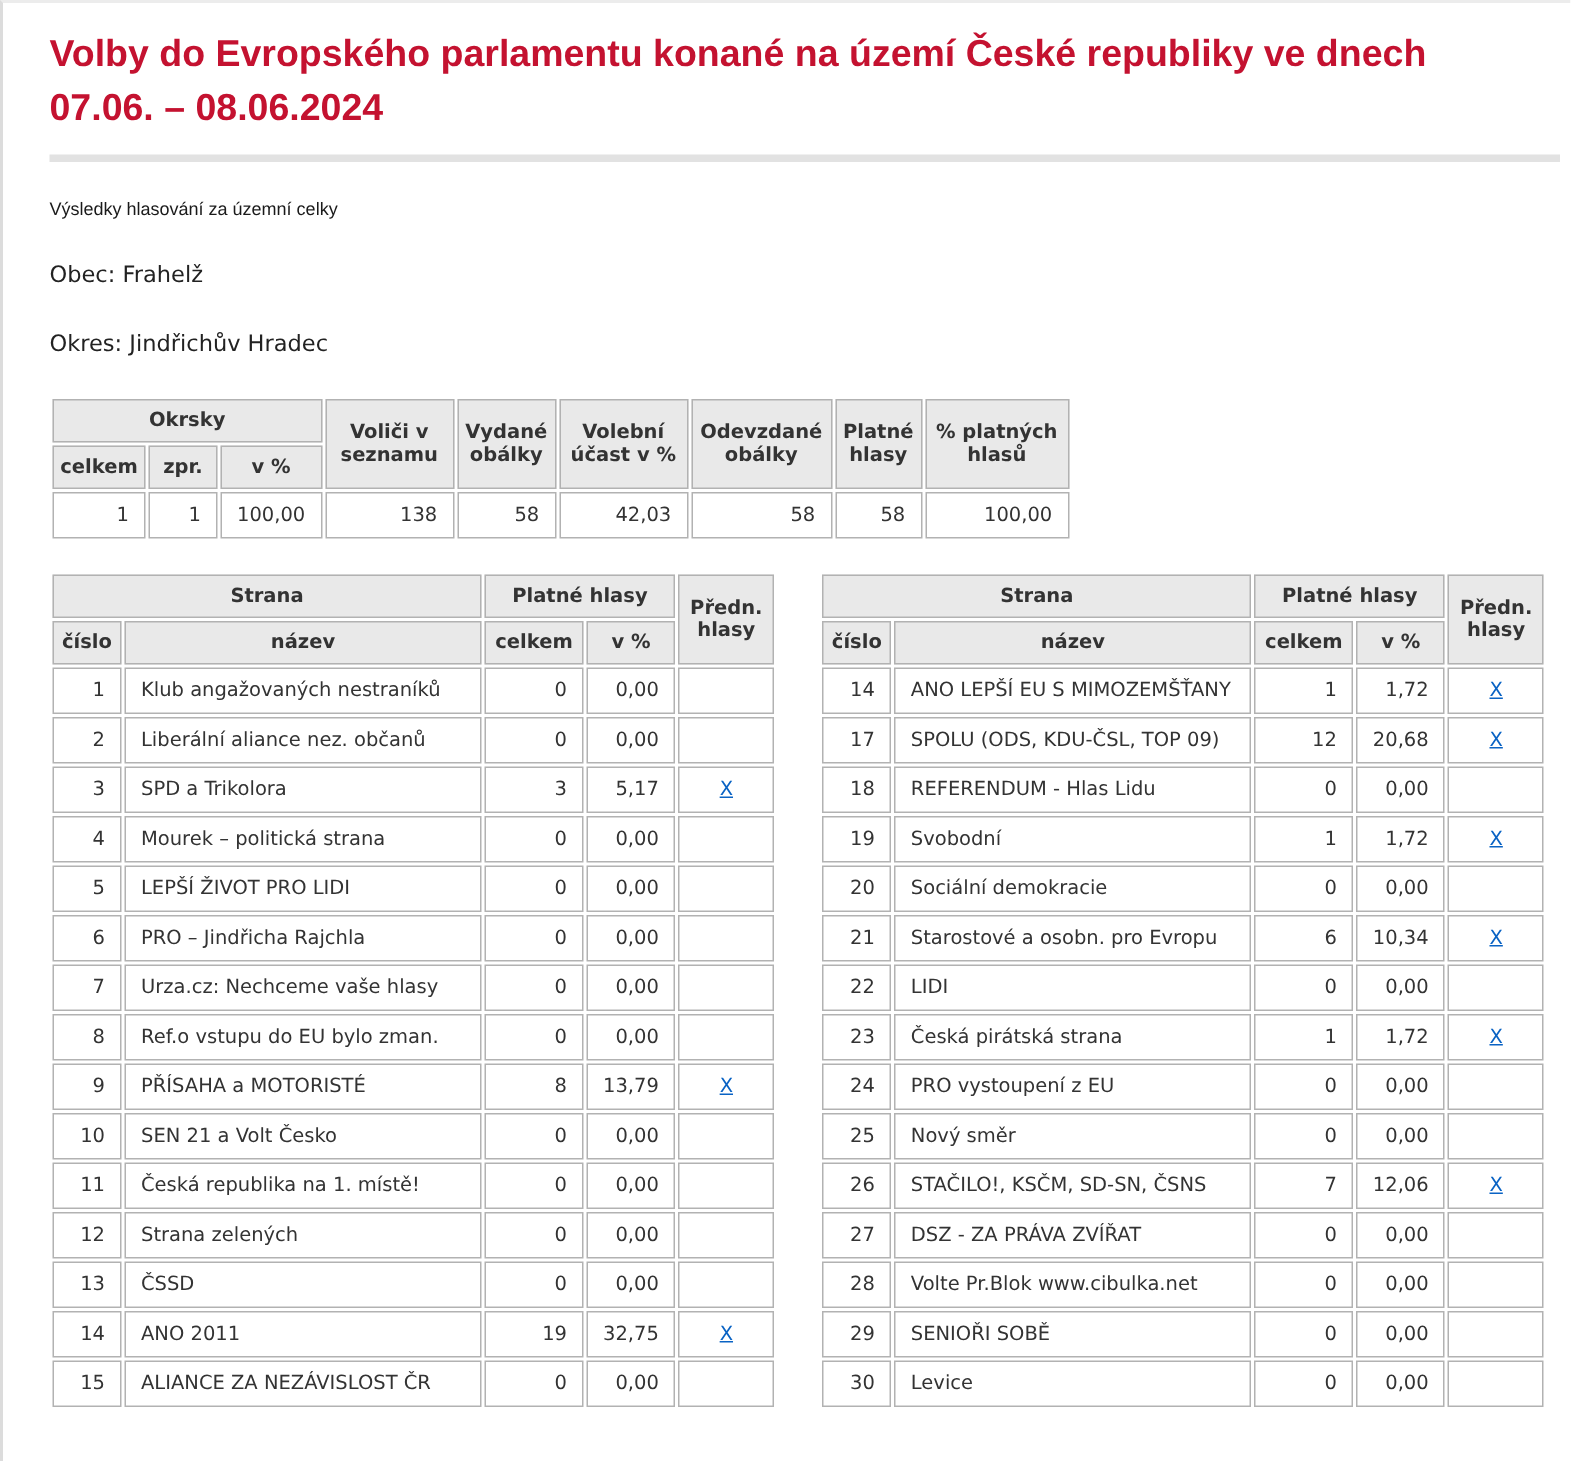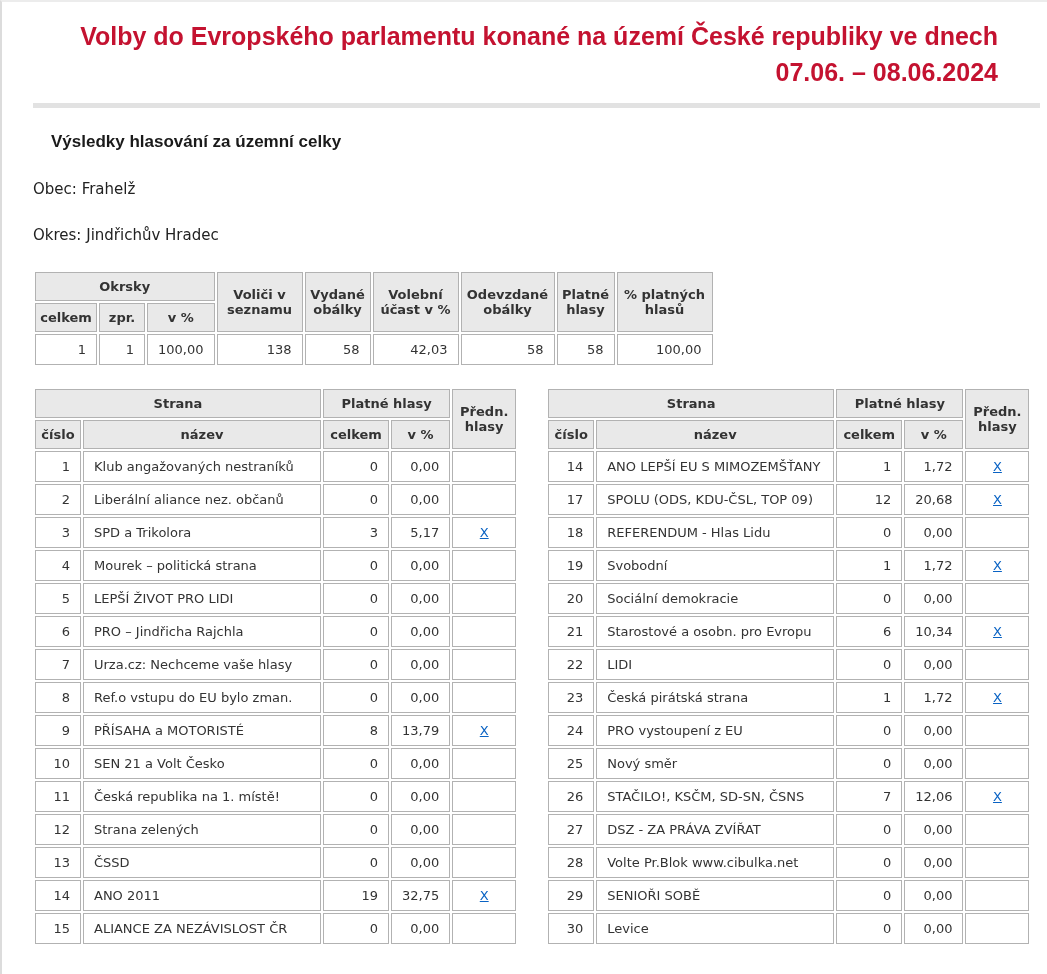--- a/index.html
+++ b/index.html
@@ -25,33 +25,32 @@
     padding: 0 7px 24px 31px;
   }
   .page-title {
     font-family: "Liberation Sans", sans-serif;
     font-weight: 700;
     color: var(--accent);
     font-size: 25px;
     line-height: 36px;
     margin: 16px 0 0 0;
     max-width: 965px;
-    text-align: right;
   }
   .title-divider {
     height: 5px;
     background: var(--divider);
     margin-top: 13px;
   }
   .section-title {
     font-family: "Liberation Sans", sans-serif;
-    font-weight: 700;
-    font-size: 17px;
+    font-weight: 400;
+    font-size: 12px;
     color: #1a1a1a;
-    margin: 24px 0 0 18px;
+    margin: 24px 0 0 0;
   }
   .region-line {
     font-size: 15px;
     color: #222;
     margin: 28px 0 0 0;
   }
   table {
     border-collapse: separate;
     border-spacing: 2px;
     font-size: 13px;

